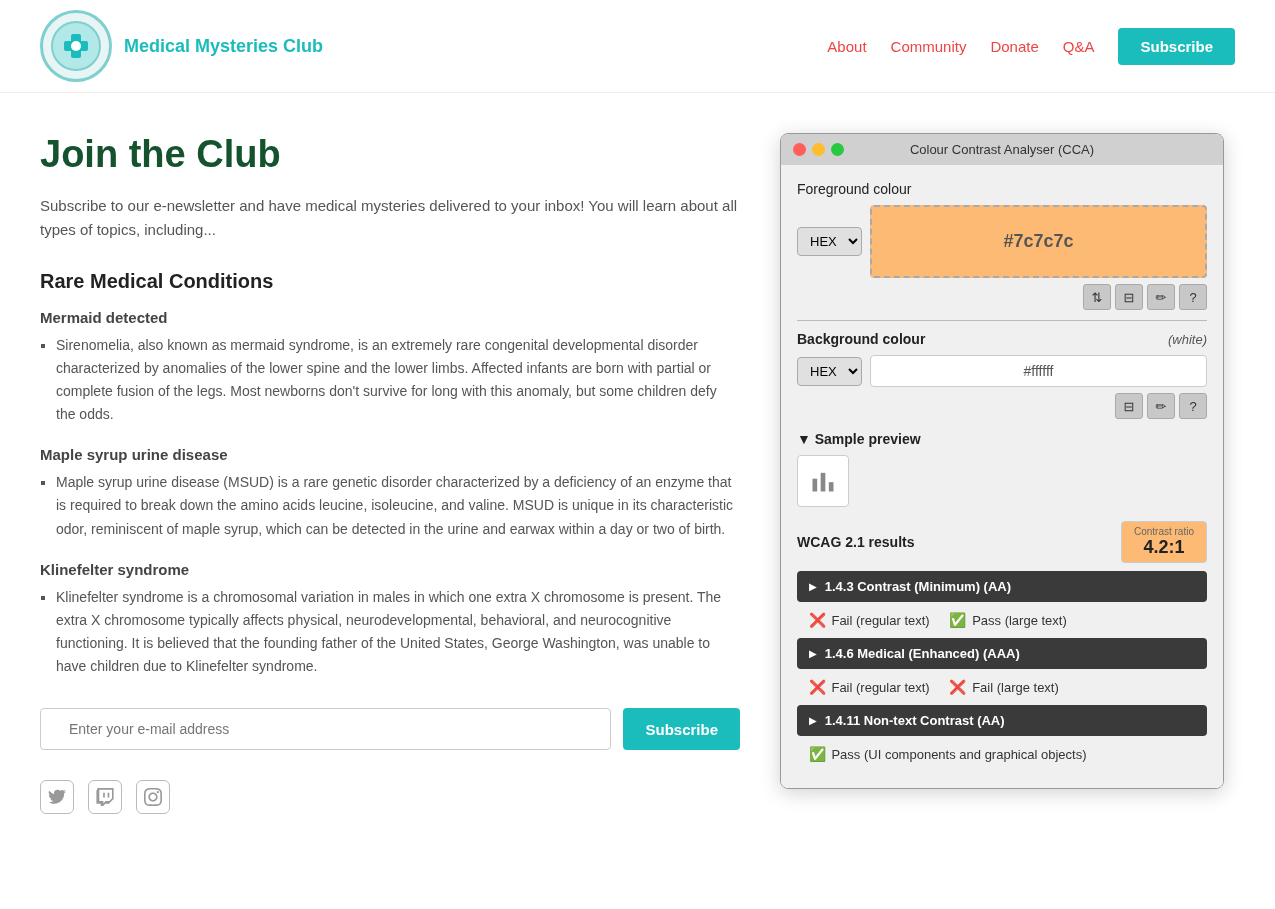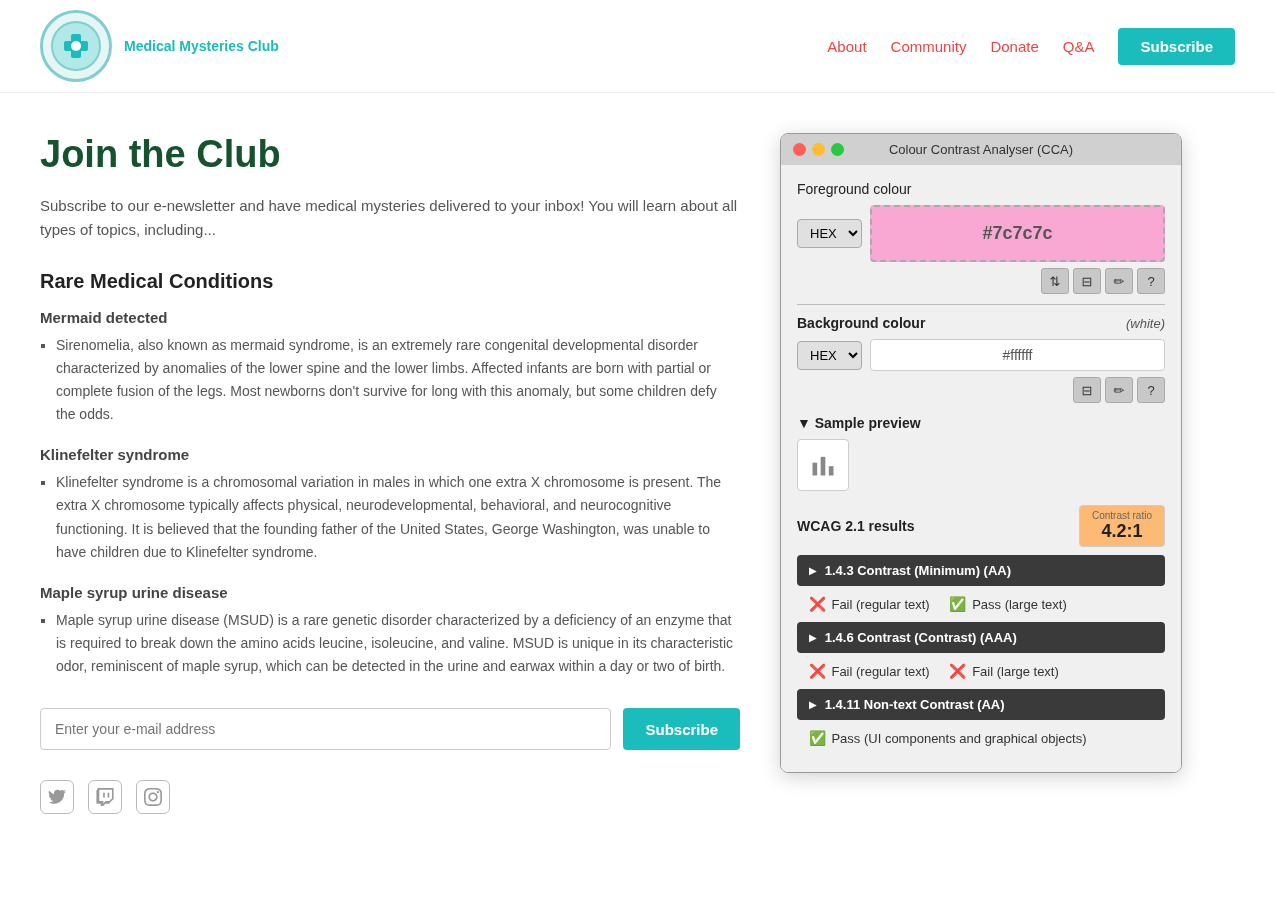--- a/index.html
+++ b/index.html
@@ -10,48 +10,48 @@
       display: flex; align-items: center; justify-content: space-between;
       padding: 10px 40px; border-bottom: 1px solid #eee;
     }
     .navbar-brand { display: flex; align-items: center; gap: 12px; }
     .navbar-logo {
       width: 72px; height: 72px; border-radius: 50%; border: 3px solid #7ecfcf;
       background: #e8f5f5; display: flex; align-items: center; justify-content: center;
       overflow: hidden; flex-shrink: 0;
     }
     .navbar-logo svg { width: 52px; height: 52px; }
-    .navbar-title { color: #1bbcbc; font-size: 14px; font-weight: bold; }
+    .navbar-title { color: #1bbcbc; font-size: 18px; font-weight: bold; }
     .navbar-links { display: flex; align-items: center; gap: 24px; }
     .navbar-links a { text-decoration: none; color: #ef4444; font-size: 15px; }
     .subscribe-btn {
       background: #1bbcbc; color: #fff; border: none; border-radius: 4px;
       padding: 10px 22px; font-size: 15px; cursor: pointer; font-weight: bold;
     }
 
     
     .main-layout {
       display: flex; gap: 40px; padding: 40px 40px 0 40px; align-items: flex-start;
     }
     .content { flex: 1; max-width: 700px; }
-    .cca-panel { flex-shrink: 0; width: 402px; }
+    .cca-panel { flex-shrink: 0; width: 444px; }
 
     
     .page-title { font-size: 38px; font-weight: bold; margin-bottom: 18px; color: #14532d; }
     .intro-text { color: #555; margin-bottom: 28px; line-height: 1.6; }
     .section-title { font-size: 20px; font-weight: bold; margin-bottom: 16px; color: #222; }
     .condition-title { font-size: 15px; font-weight: bold; margin-bottom: 8px; color: #444; }
     .condition-block { margin-bottom: 20px; }
     .condition-block ul { padding-left: 16px; }
     .condition-block ul li { list-style: square; color: #555; line-height: 1.65; font-size: 14px; }
 
     
     .subscribe-form { display: flex; gap: 12px; margin-top: 30px; margin-bottom: 30px; }
     .email-input {
-      flex: 1; padding: 12px 14px; border: 1px solid #ccc; border-radius: 4px;
+      flex: 1; padding: 12px 28px; border: 1px solid #ccc; border-radius: 4px;
       font-size: 14px; color: #888;
     }
     .subscribe-form-btn {
       background: #1bbcbc; color: #fff; border: none; border-radius: 4px;
       padding: 12px 22px; font-size: 15px; cursor: pointer; font-weight: bold;
     }
 
     
     .social-icons { display: flex; gap: 14px; }
     .social-icon {
@@ -78,22 +78,22 @@
 
     .cca-body { background: #f0f0f0; padding: 16px; }
 
     .cca-section-label { font-size: 14px; font-weight: normal; color: #222; margin-bottom: 8px; }
     .cca-row { display: flex; align-items: center; gap: 8px; margin-bottom: 6px; }
     .cca-select {
       background: #e0e0e0; border: 1px solid #aaa; border-radius: 4px;
       padding: 5px 8px; font-size: 13px; cursor: pointer;
     }
     .cca-hex-input {
-      flex: 1; background: #f9a8d4; border: 2px dashed #aaa; border-radius: 4px;
-      padding: 16px 12px; font-size: 18px; color: #555; text-align: center;
+      flex: 1; background: #fdba74; border: 2px dashed #aaa; border-radius: 4px;
+      padding: 24px 12px; font-size: 18px; color: #555; text-align: center;
       font-weight: bold;
     }
     .cca-icon-row { display: flex; gap: 4px; justify-content: flex-end; margin-bottom: 10px; }
     .cca-icon-btn {
       background: #c8c8c8; border: 1px solid #aaa; border-radius: 3px;
       width: 28px; height: 26px; display: flex; align-items: center; justify-content: center;
       font-size: 13px; cursor: pointer; color: #333;
     }
 
     .cca-divider { border: none; border-top: 1px solid #bbb; margin: 10px 0; }
@@ -175,30 +175,30 @@
     <h2 class="section-title">Rare Medical Conditions</h2>
 
     <div class="condition-block">
       <p class="condition-title">Mermaid detected</p>
       <ul>
         <li>Sirenomelia, also known as mermaid syndrome, is an extremely rare congenital developmental disorder characterized by anomalies of the lower spine and the lower limbs. Affected infants are born with partial or complete fusion of the legs. Most newborns don't survive for long with this anomaly, but some children defy the odds.</li>
       </ul>
     </div>
 
     <div class="condition-block">
+      <p class="condition-title">Maple syrup urine disease</p>
+      <ul>
+        <li>Maple syrup urine disease (MSUD) is a rare genetic disorder characterized by a deficiency of an enzyme that is required to break down the amino acids leucine, isoleucine, and valine. MSUD is unique in its characteristic odor, reminiscent of maple syrup, which can be detected in the urine and earwax within a day or two of birth.</li>
+      </ul>
+    </div>
+
+    <div class="condition-block">
       <p class="condition-title">Klinefelter syndrome</p>
       <ul>
         <li>Klinefelter syndrome is a chromosomal variation in males in which one extra X chromosome is present. The extra X chromosome typically affects physical, neurodevelopmental, behavioral, and neurocognitive functioning. It is believed that the founding father of the United States, George Washington, was unable to have children due to Klinefelter syndrome.</li>
-      </ul>
-    </div>
-
-    <div class="condition-block">
-      <p class="condition-title">Maple syrup urine disease</p>
-      <ul>
-        <li>Maple syrup urine disease (MSUD) is a rare genetic disorder characterized by a deficiency of an enzyme that is required to break down the amino acids leucine, isoleucine, and valine. MSUD is unique in its characteristic odor, reminiscent of maple syrup, which can be detected in the urine and earwax within a day or two of birth.</li>
       </ul>
     </div>
 
     <div class="subscribe-form">
       <input class="email-input" type="email" placeholder="Enter your e-mail address" style="">
       <button class="subscribe-form-btn">Subscribe</button>
     </div>
 
     <div class="social-icons">
       <div class="social-icon">
@@ -301,21 +301,21 @@
               <span>Fail (regular text)</span>
             </div>
             <div class="cca-sub-item">
               <span class="pass-icon">✅</span>
               <span>Pass (large text)</span>
             </div>
           </div>
 
           <div class="cca-result-row">
             <span class="cca-triangle">▶</span>
-            <span class="cca-result-label">1.4.6 Contrast (Contrast) (AAA)</span>
+            <span class="cca-result-label">1.4.6 Medical (Enhanced) (AAA)</span>
           </div>
           <div class="cca-sub-row">
             <div class="cca-sub-item">
               <span class="fail-icon">❌</span>
               <span>Fail (regular text)</span>
             </div>
             <div class="cca-sub-item">
               <span class="fail-icon">❌</span>
               <span>Fail (large text)</span>
             </div>

